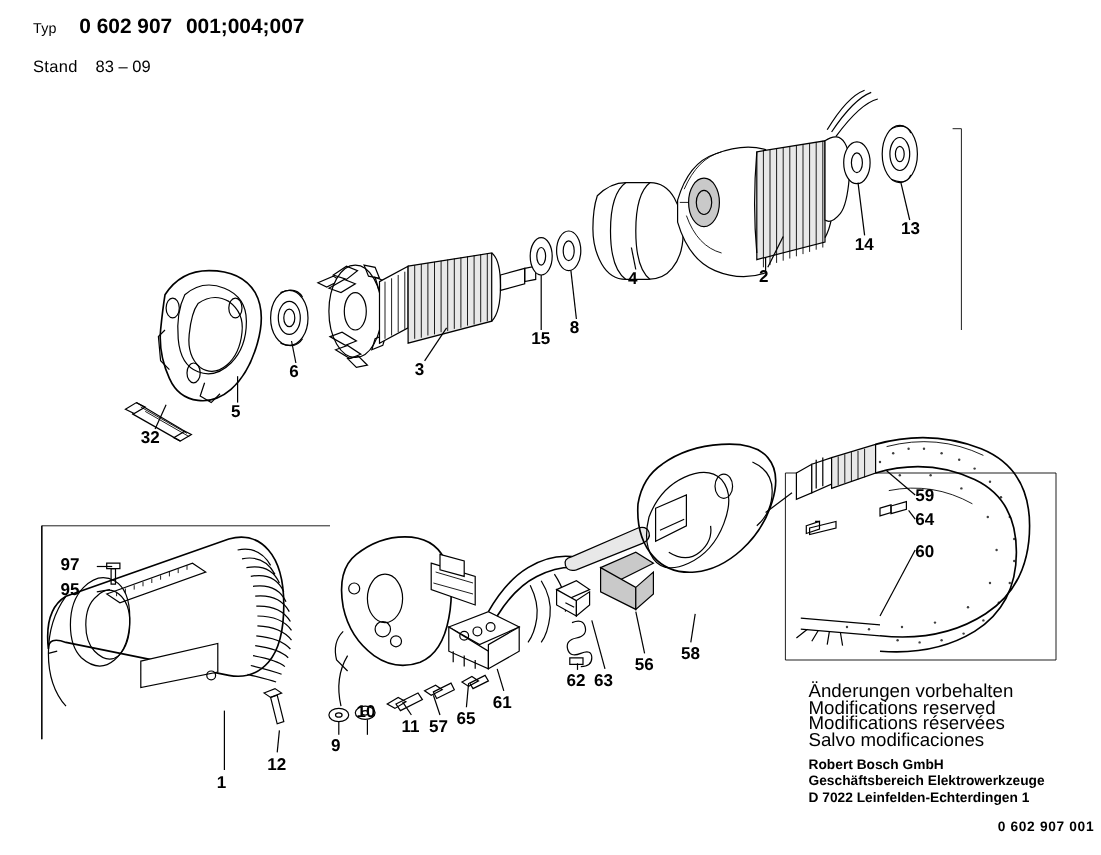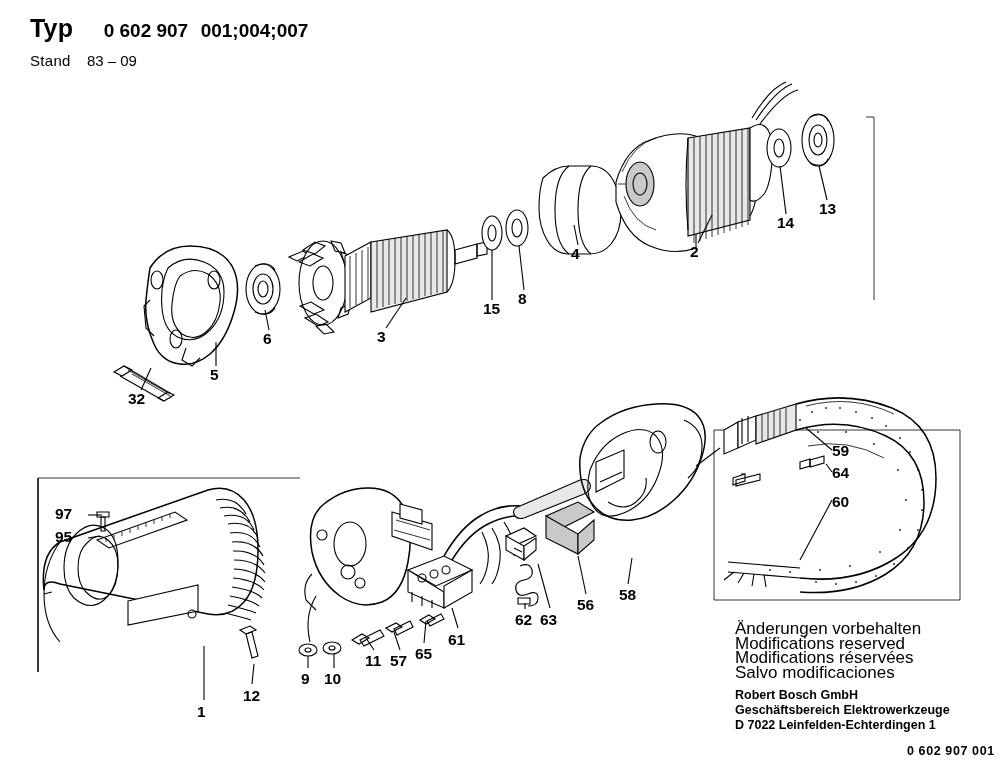--- a/index.html
+++ b/index.html
@@ -1,21 +1,21 @@
 <!DOCTYPE html>
 <html><head>
 <meta charset="utf-8">
 <style>
   html,body{margin:0;padding:0;background:#ffffff;}
   body{width:1001px;height:777px;position:relative;font-family:"Liberation Sans",sans-serif;color:#000;overflow:hidden;}
   .sheet{position:absolute;left:0;top:0;width:1001px;height:777px;}
 
   
   .hdr{position:absolute;left:30px;top:14px;white-space:nowrap;}
-  .hdr .typ{font-size:25px;font-weight:bold;letter-spacing:.2px;}
+  .hdr .typ{font-size:13px;font-weight:normal;letter-spacing:.2px;}
   .hdr .num{font-size:19px;font-weight:bold;}
   .stand{position:absolute;left:30px;top:52px;font-size:15px;white-space:nowrap;}
   .stand .s-lbl{letter-spacing:.3px;}
   .stand .s-val{margin-left:12px;}
 
   
   .notes{position:absolute;left:735px;top:622px;font-size:17px;line-height:14.5px;white-space:nowrap;}
   .addr{position:absolute;left:735px;top:688px;font-size:12.5px;font-weight:bold;line-height:15px;white-space:nowrap;}
   .docnum{position:absolute;left:893px;top:744px;font-size:12.5px;font-weight:bold;letter-spacing:.6px;white-space:nowrap;margin-left:14px;}
 
@@ -31,21 +31,21 @@
   .fild{fill:#c9c9c9;stroke:#000;stroke-width:1.1;}
   .blk{fill:#000;}
 </style>
 </head>
 <body>
 
 <div class="sheet">
 
   <div class="hdr">
     <span class="typ">Typ</span>
-    <span class="num" style="margin-left:26px;">0 602 907</span>
+    <span class="num" style="margin-left:16px;">0 602 907</span>
     <span class="num light" style="margin-left:8px;">001;004;007</span>
   </div>
   <div class="stand">
     <span class="s-lbl">Stand</span>
     <span class="s-val">83 – 09</span>
   </div>
 
   <svg class="art" viewBox="0 0 1001 777">
 
     <polyline class="thin" points="866,117 874,117 874,300"></polyline>
@@ -359,21 +359,21 @@
   <div class="cal" style="left:571px;top:245px;">4</div>
   <div class="cal" style="left:690px;top:243px;">2</div>
   <div class="cal" style="left:777px;top:214px;">14</div>
   <div class="cal" style="left:819px;top:200px;">13</div>
 
   <div class="cal" style="left:55px;top:505px;">97</div>
   <div class="cal" style="left:55px;top:528px;">95</div>
   <div class="cal" style="left:197px;top:703px;">1</div>
   <div class="cal" style="left:243px;top:687px;">12</div>
   <div class="cal" style="left:301px;top:670px;">9</div>
-  <div class="cal" style="left:324px;top:670px;">10</div>
+  <div class="cal" style="left:324px;top:639px;">10</div>
   <div class="cal" style="left:365px;top:652px;">11</div>
   <div class="cal" style="left:390px;top:652px;">57</div>
   <div class="cal" style="left:415px;top:645px;">65</div>
   <div class="cal" style="left:448px;top:631px;">61</div>
   <div class="cal" style="left:515px;top:611px;">62</div>
   <div class="cal" style="left:540px;top:611px;">63</div>
   <div class="cal" style="left:577px;top:596px;">56</div>
   <div class="cal" style="left:619px;top:586px;">58</div>
   <div class="cal" style="left:832px;top:442px;">59</div>
   <div class="cal" style="left:832px;top:464px;">64</div>

